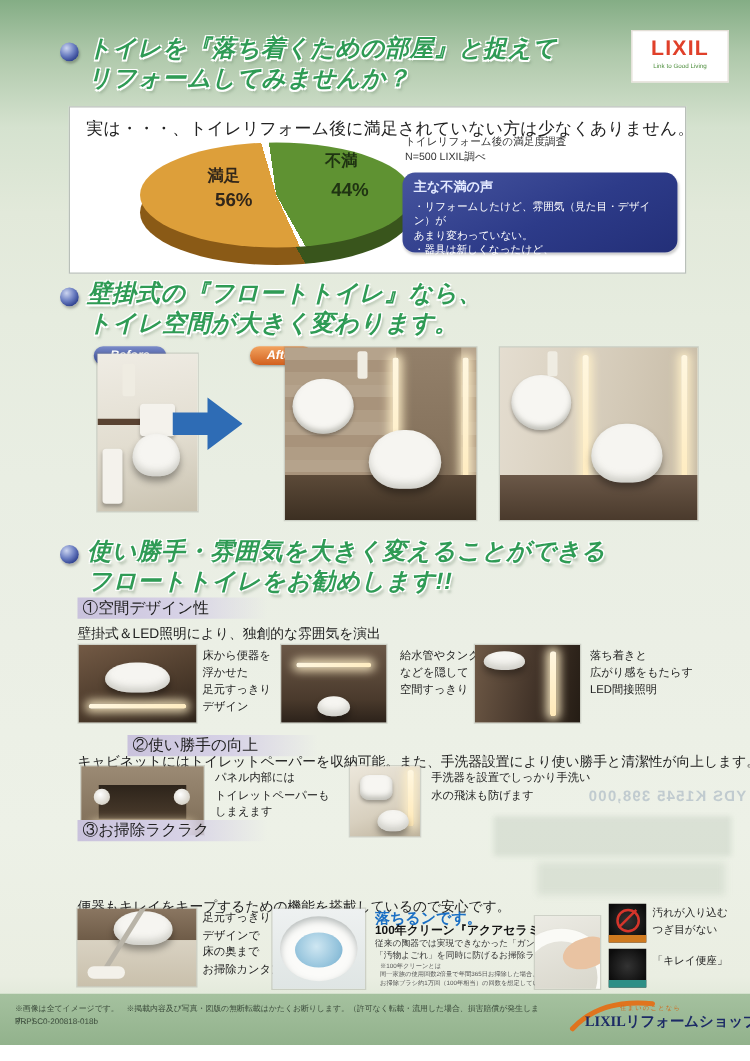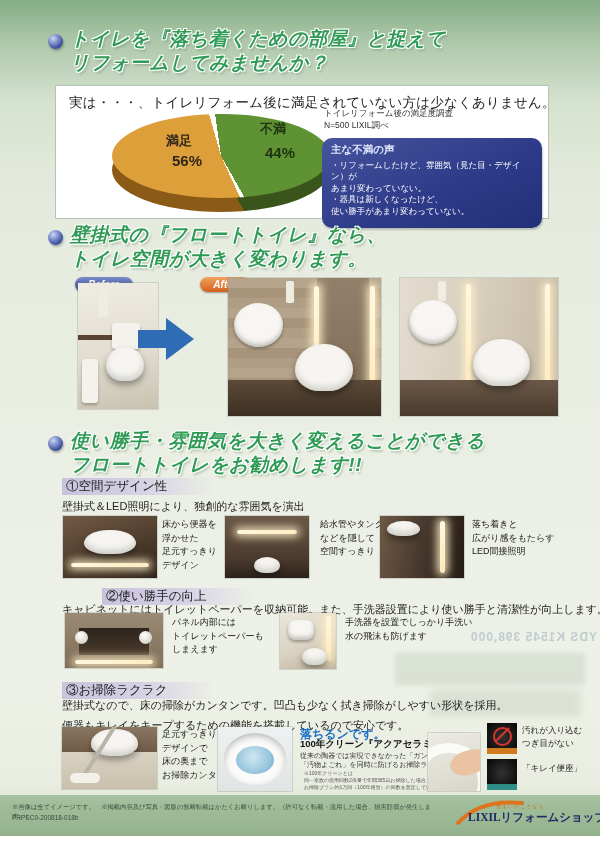--- a/index.html
+++ b/index.html
@@ -30,21 +30,21 @@
   .survey-lead{position:absolute;left:13px;top:8px;font-size:13.5px;color:#222;letter-spacing:.2px;white-space:nowrap;}
   .pie-wrap{position:absolute;left:52px;top:26px;width:238px;height:102px;}
   .pie-side{position:absolute;left:4px;top:16px;width:218px;height:84px;border-radius:50%;}
   .pie-top{position:absolute;left:4px;top:2px;width:218px;height:84px;border-radius:50%;}
   .pie-label{position:absolute;font-weight:bold;color:#31261a;}
   .pl-1{left:58px;top:20px;font-size:13px;}
   .pl-1v{left:64px;top:40px;font-size:15px;}
   .pl-2{left:152px;top:8px;font-size:13px;color:#1f3312;}
   .pl-2v{left:157px;top:32px;font-size:15px;color:#1f3312;}
   .survey-src{position:absolute;left:268px;top:22px;font-size:8.5px;color:#333;line-height:1.4;}
-  .complaints{position:absolute;left:266px;top:52px;width:220px;height:90px;border-radius:10px;
+  .complaints{position:absolute;left:266px;top:52px;width:220px;height:64px;border-radius:10px;
               background:linear-gradient(155deg,#47559f,#2d3b89 55%,#232f78);
               color:#fff;padding:5px 9px;box-sizing:border-box;box-shadow:1px 2px 2px rgba(0,0,0,.2);font-family:Liberation Serif, serif;}
   .complaints-title{font-size:10.5px;font-weight:bold;color:#e2e8ff;margin-bottom:3px;}
   .complaints-item{font-size:8.5px;line-height:1.35;}
 
   
   .pill{position:absolute;height:15px;border-radius:8px;color:#fff;font-size:10px;font-weight:bold;
         font-style:italic;text-align:center;line-height:15px;box-shadow:0 1px 2px rgba(0,0,0,.35);}
   .pill-before{left:75px;top:277px;width:58px;background:linear-gradient(180deg,#7b8cc9,#2c3e8c);}
   .pill-after{left:200px;top:277px;width:50px;background:linear-gradient(180deg,#f2a35f,#d2601e);}
@@ -131,20 +131,24 @@
 </style>
 </head>
 <body>
 
 <div class="page">
 
   <span class="bullet" style="left:48px;top:34px;"></span>
   <div class="h-main" style="left:70px;top:26px;">トイレを『落ち着くための部屋』と捉えて</div>
   <div class="h-main" style="left:70px;top:50px;">リフォームしてみませんか？</div>
 
+  <div class="brandbox">
+    <div class="brand">LIXIL</div>
+    <div class="brand-tag">Link to Good Living</div>
+  </div>
 
   <div class="survey">
     <div class="survey-lead">実は・・・、トイレリフォーム後に満足されていない方は少なくありません。</div>
 
     <div class="pie-wrap">
       <div class="pie-side" style="background: conic-gradient(from -8deg, rgb(57, 85, 28) 0deg, rgb(57, 85, 28) 158.4deg, rgb(138, 90, 22) 158.4deg, rgb(138, 90, 22) 360deg);"></div>
       <div class="pie-top" style="background: conic-gradient(from -8deg, rgb(95, 146, 50) 0deg, rgb(95, 146, 50) 158.4deg, rgb(255, 255, 255) 158.4deg, rgb(255, 255, 255) 163.4deg, rgb(221, 159, 58) 163.4deg, rgb(221, 159, 58) 352deg, rgb(255, 255, 255) 352deg, rgb(255, 255, 255) 360deg);"></div>
       <div class="pie-label pl-1">満足</div>
       <div class="pie-label pl-1v">56%</div>
       <div class="pie-label pl-2">不満</div>
@@ -253,22 +257,21 @@
     <div class="basin" style="left:14%;top:12%;width:46%;height:36%;border-radius:30%;"></div>
     <div class="toilet-f" style="left:40%;top:62%;width:44%;height:30%;"></div>
   </div>
   <div class="cap pre" style="left:345px;top:616px;">手洗器を設置でしっかり手洗い
 水の飛沫も防げます</div>
 
   <div class="wm-text">YDS K1545   398,000</div>
   <div class="wm-band"></div>
   <div class="wm-band2"></div>
 
-  <div class="substrip" style="top:682px;">③お掃除ラクラク</div>
-  <div class="lead" style="top:698px;">壁掛式なので、床の掃除がカンタンです。凹凸も少なく拭き掃除がしやすい形状を採用。</div>
+  <div class="substrip" style="top:656px;">③お掃除ラクラク</div>
   <div class="lead" style="top:718px;">便器もキレイをキープするための機能を搭載しているので安心です。</div>
 
   <div class="photo ph-mop">
     <div class="toilet-f" style="left:30%;top:4%;width:50%;height:42%;"></div>
     <div class="mop-handle"></div>
     <div class="mop-head"></div>
   </div>
   <div class="cap pre" style="left:162px;top:728px;">足元すっきり
 デザインで
 床の奥まで

